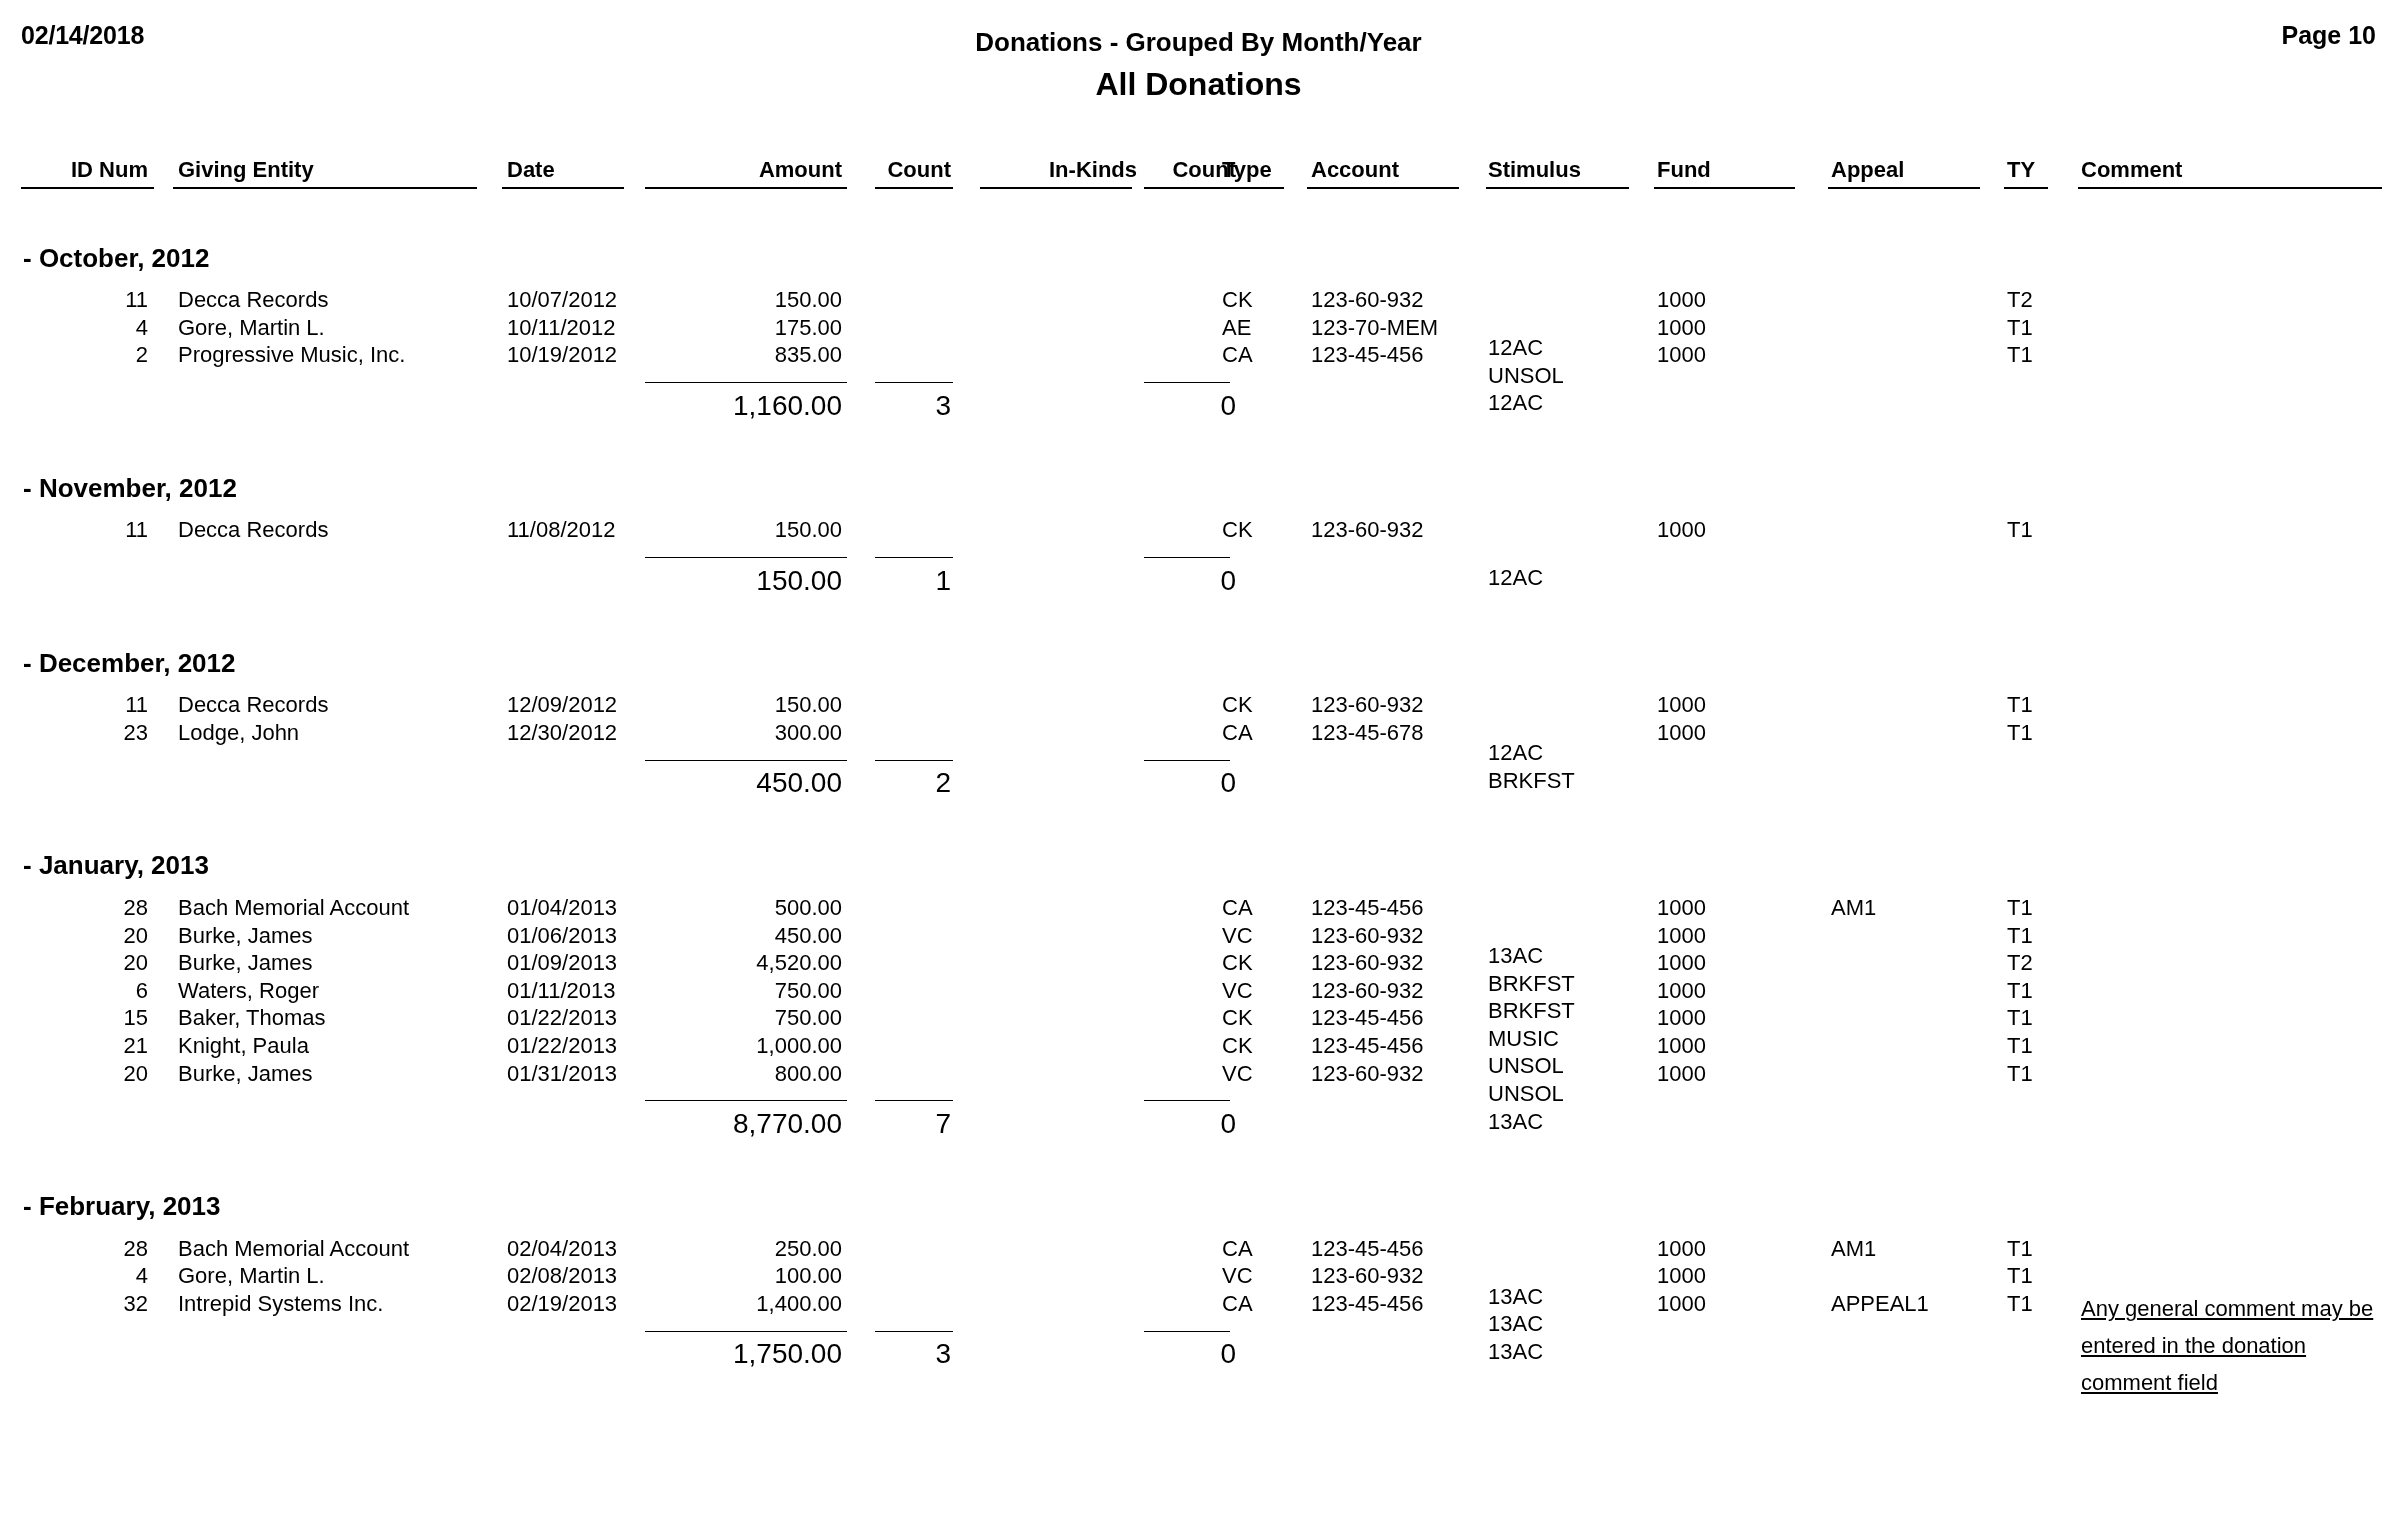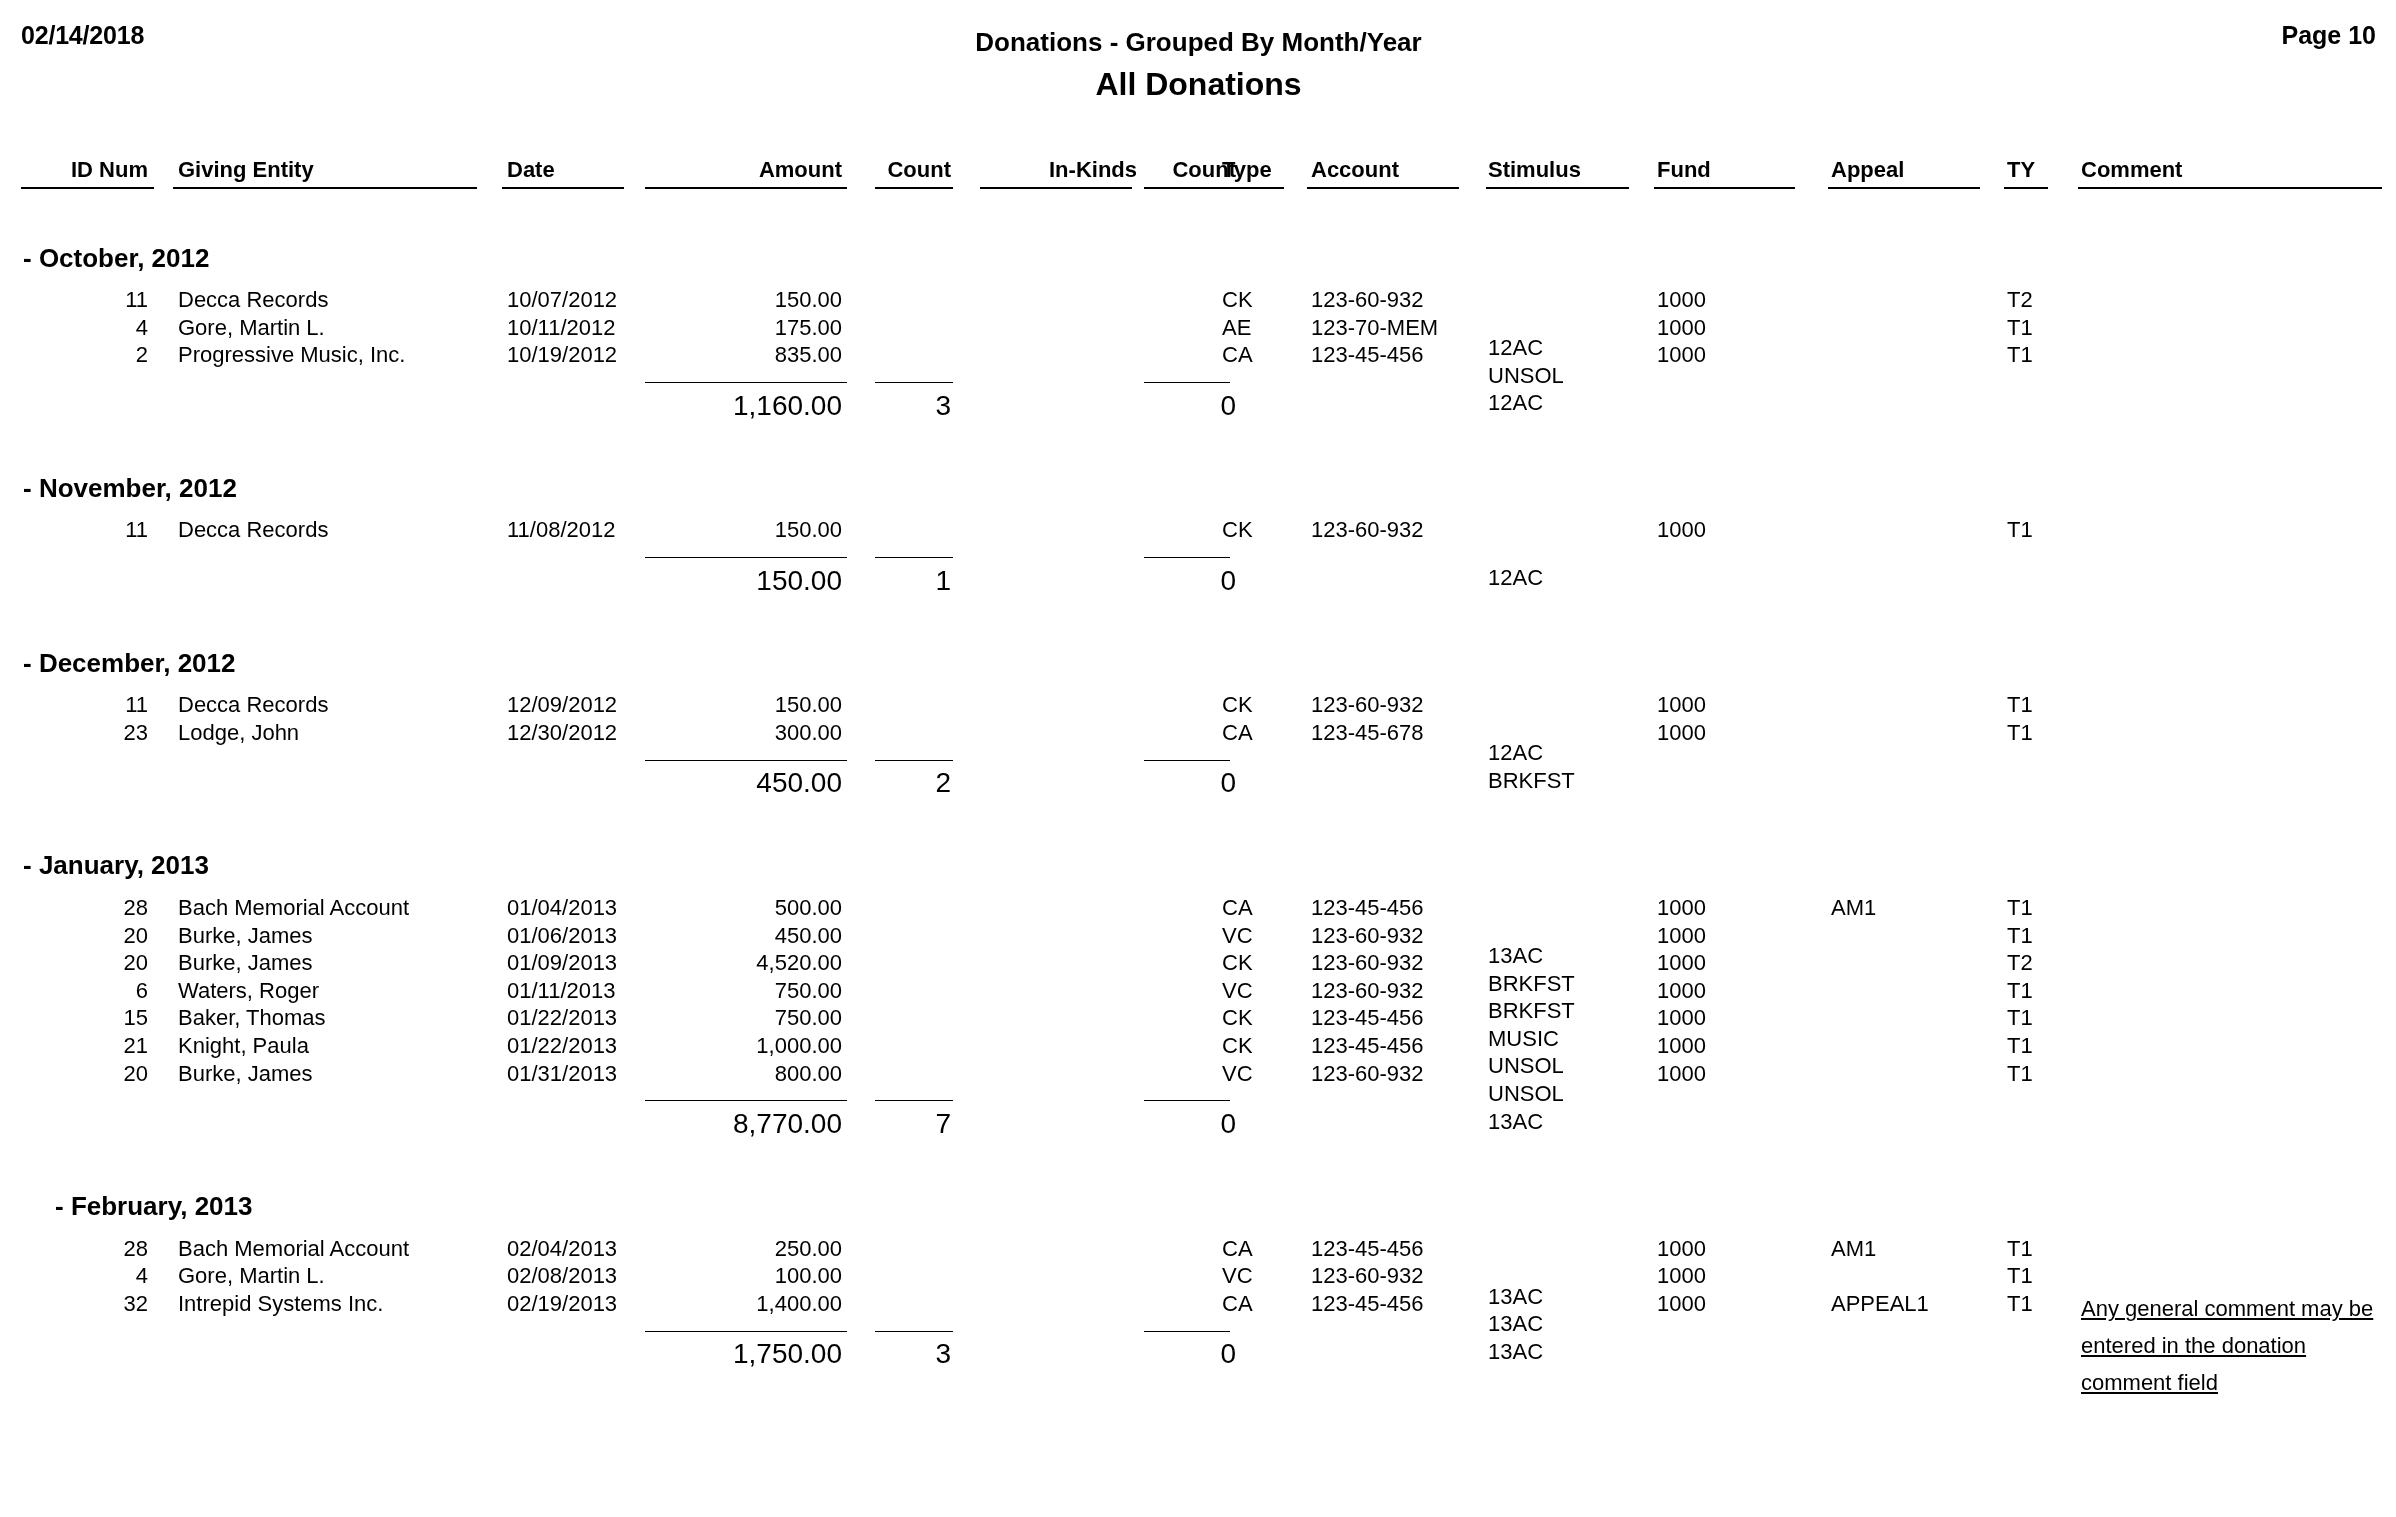--- a/index.html
+++ b/index.html
@@ -352,21 +352,21 @@
         <div class="cell c-ty">T1</div>
       </div>
       <div class="sub-rule" style="left: 645px; width: 202px; top: 1100px;"></div>
       <div class="sub-rule" style="left: 875px; width: 78px; top: 1100px;"></div>
       <div class="sub-rule" style="left: 1144px; width: 86px; top: 1100px;"></div>
       <div class="row subtotal-row" style="top: 1110px;">
         <div class="cell c-amount">8,770.00</div>
         <div class="cell c-count1">7</div>
         <div class="cell c-count2">0</div>
       </div>
-      <div class="group-title" style="top: 1191px; margin-left: 32px;">- February, 2013</div>
+      <div class="group-title" style="top: 1191px;">- February, 2013</div>
       <div class="row" style="top: 1235px;">
         <div class="cell c-id">28</div>
         <div class="cell c-entity">Bach Memorial Account</div>
         <div class="cell c-date">02/04/2013</div>
         <div class="cell c-amount">250.00</div>
         <div class="cell c-type">CA</div>
         <div class="cell c-account">123-45-456</div>
         <div class="cell c-stimulus">13AC</div>
         <div class="cell c-fund">1000</div>
         <div class="cell c-appeal">AM1</div>

